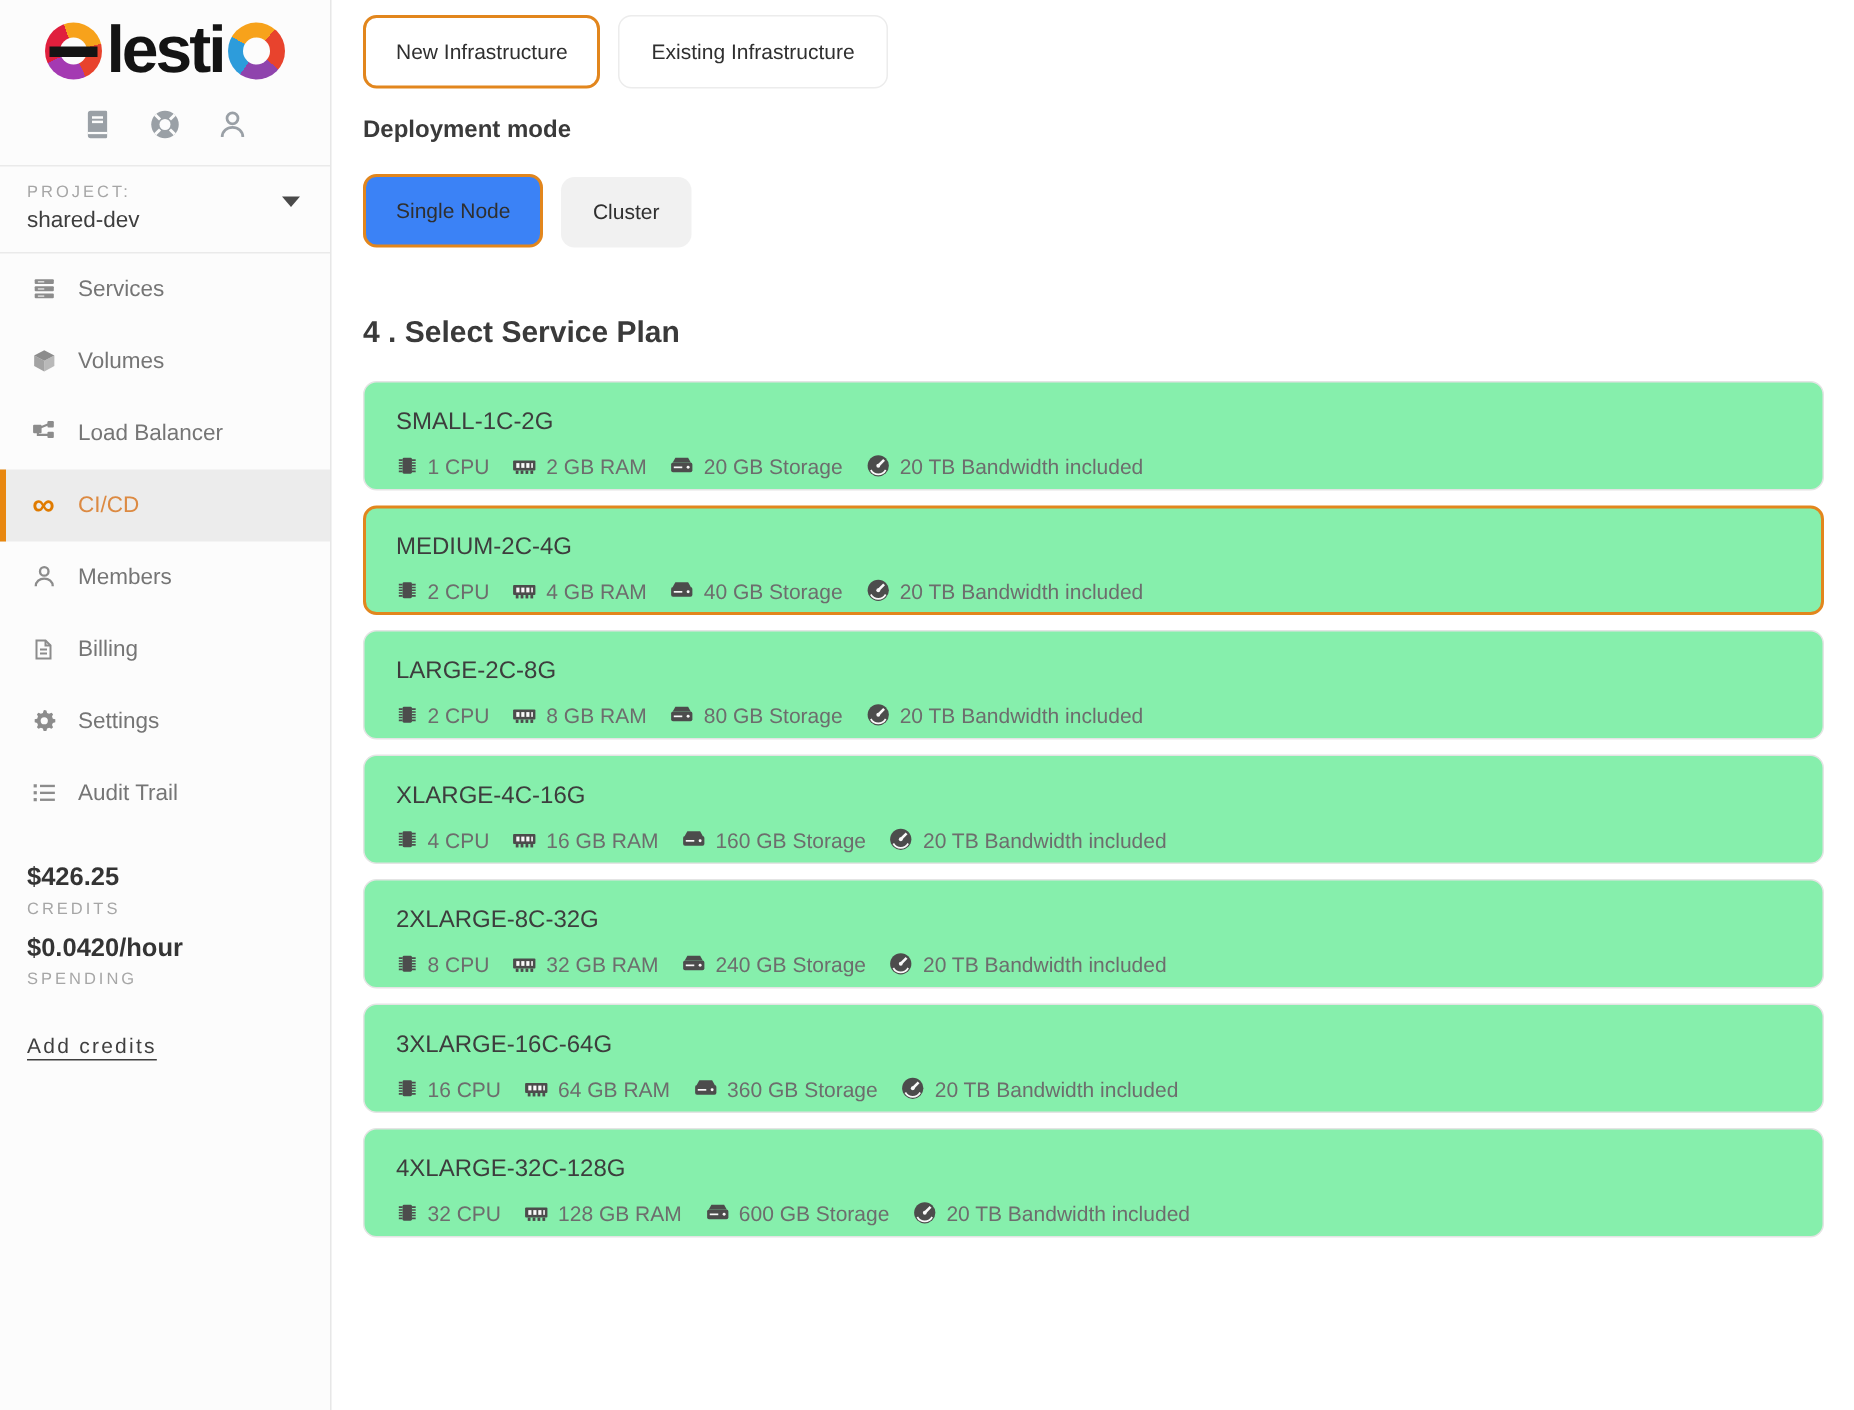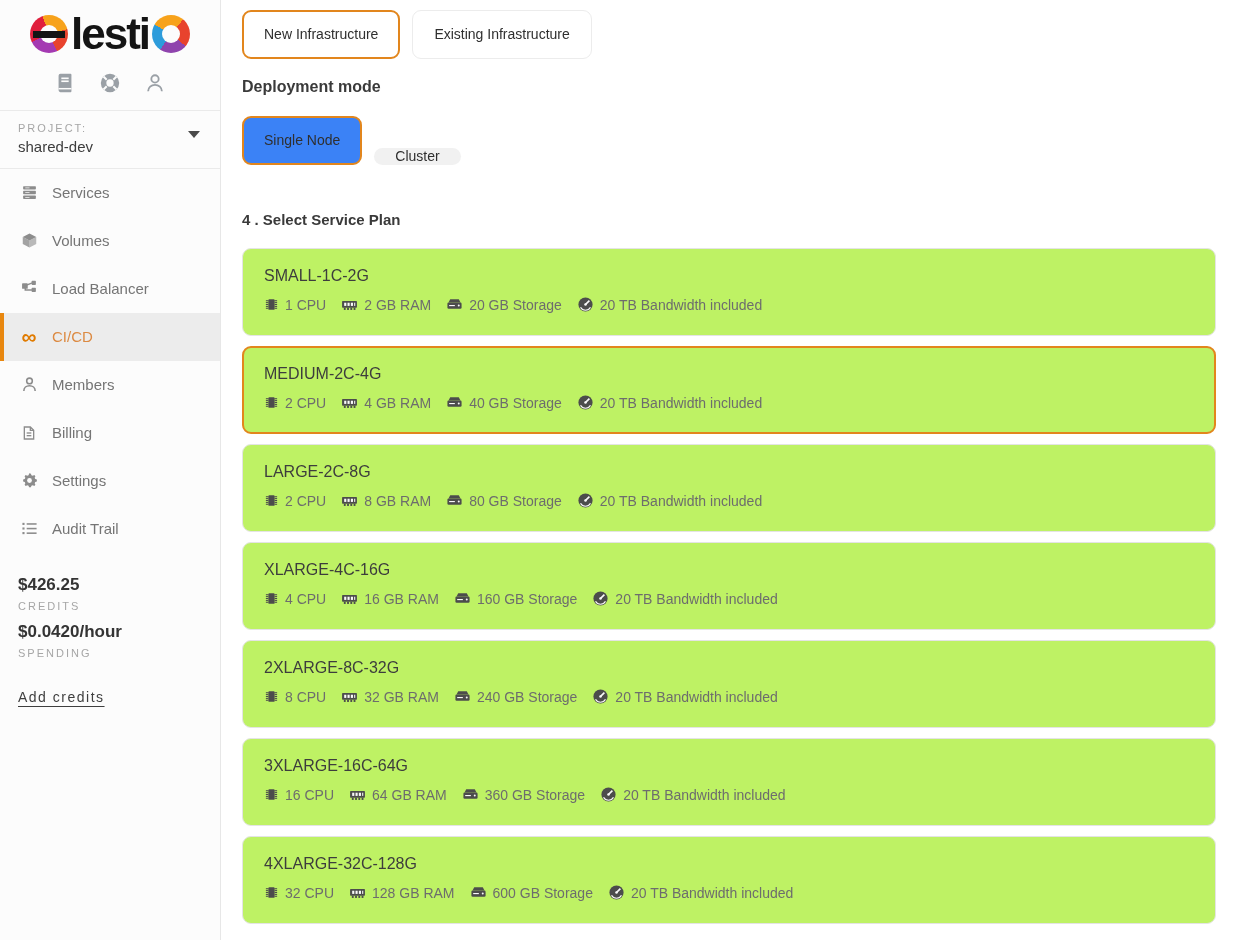--- a/index.html
+++ b/index.html
@@ -48,30 +48,30 @@
   
   .main { flex: 1; padding: 10px 20px 0 21px; }
   .btn-row { display: flex; gap: 12px; align-items: flex-end; }
   .tab-btn {
     font-family: inherit; font-size: 14px; color: #2f2f2f; background: #ffffff;
     border: 1px solid #ececec; border-radius: 9px; padding: 15px 21px; cursor: pointer; line-height: 17px;
   }
   .tab-btn.selected { border: 2px solid #e2861d; padding: 14px 20px; }
   .mode-btn {
     font-family: inherit; font-size: 14px; color: #2f2f2f; background: #f1f1f1;
-    border: none; border-radius: 9px; padding: 0 21px; cursor: pointer; line-height: 17px;
+    border: none; border-radius: 9px; padding: 15px 21px; cursor: pointer; line-height: 17px;
   }
   .mode-btn.selected { background:#3b82f6; border: 2px solid #e2861d; padding: 14px 20px; }
   .section-label { font-size: 16px; font-weight: 700; color:#3a3a3a; margin: 19px 0 20px; }
-  .plan-heading { font-size: 15px; font-weight: 700; color:#3a3a3a; margin: 46px 0 20px; }
+  .plan-heading { font-size: 20px; font-weight: 700; color:#3a3a3a; margin: 46px 0 20px; }
 
   .plan-list { }
   .plan-card {
-    background: #bef264; border: 1px solid #e4e4e4; border-radius: 9px;
-    height: 88px; padding: 18px 21px; margin-bottom: 10px; cursor: pointer;
+    background: #86efac; border: 1px solid #e4e4e4; border-radius: 9px;
+    height: 73px; padding: 18px 21px; margin-bottom: 10px; cursor: pointer;
   }
   .plan-card.selected { border: 2px solid #e2861d; padding: 17px 20px; }
   .plan-name { font-size: 16px; color: #3d3d3d; }
   .plan-specs { display: flex; align-items: center; gap: 15px; margin-top: 11px; font-size: 14px; color: #6d6d6d; }
   .spec { display: flex; align-items: center; gap: 6px; }
   .spec svg { color: #4c4c4c; flex: none; }
 </style>
 </head>
 <body>
 

